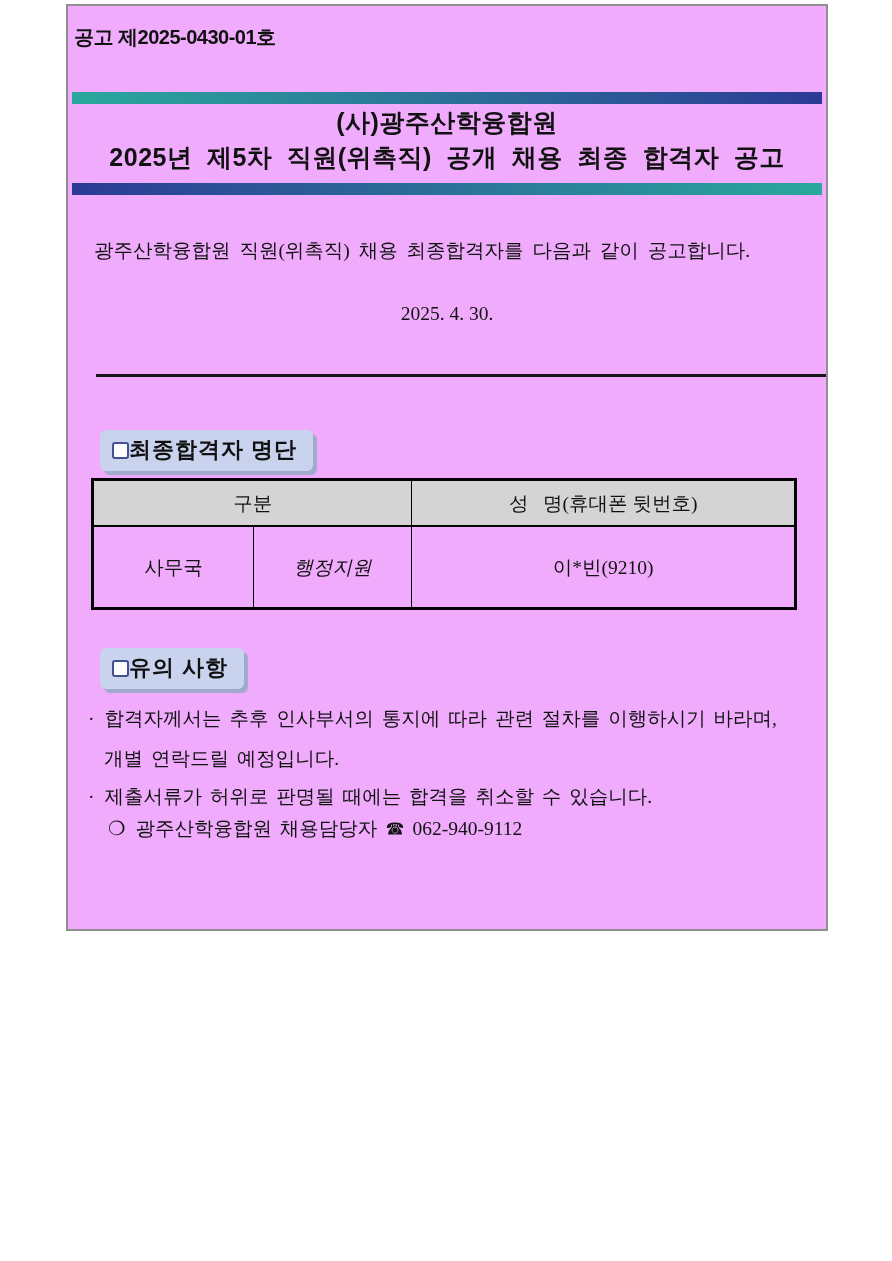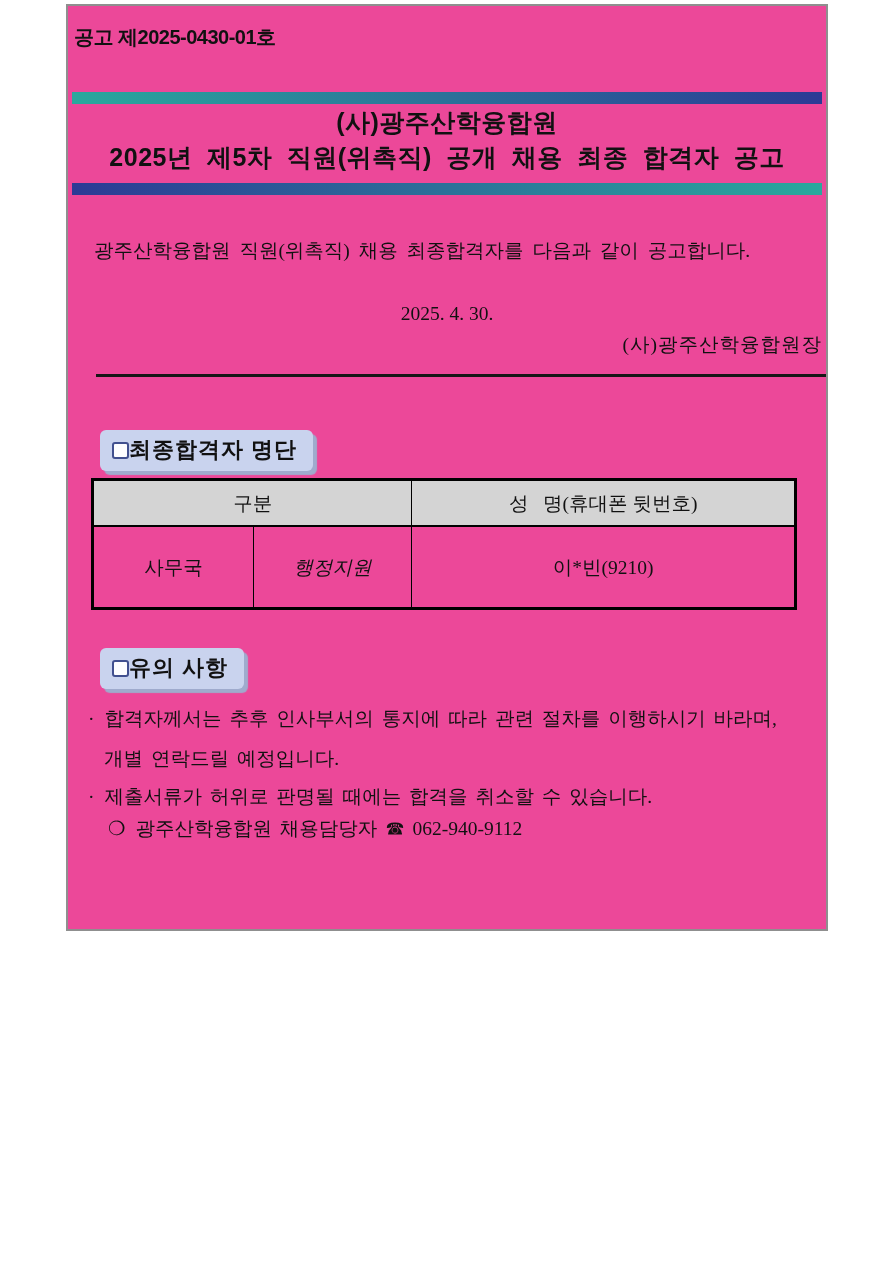--- a/index.html
+++ b/index.html
@@ -14,21 +14,21 @@
   *{margin:0;padding:0;box-sizing:border-box;}
   html,body{background:#ffffff;}
   body{
     width:892px;height:1261px;position:relative;
     font-family:"Liberation Serif","DejaVu Serif",serif;
     color:var(--ink);
   }
   .page-frame{
     position:absolute;left:66px;top:4px;width:762px;height:927px;
     border:2px solid var(--frame-border);
-    background:#ec4899;
+    background:#f0abfc;
   }
   .ann-no{
     position:absolute;left:6px;top:18px;
     font-family:"Liberation Sans","DejaVu Sans",sans-serif;
     font-weight:bold;font-size:20px;letter-spacing:-0.5px;
   }
   .bar{
     position:absolute;left:4px;width:750px;height:12px;
   }
   .bar-top{
@@ -108,21 +108,20 @@
   <div class="ann-no">공고 제2025-0430-01호</div>
 
   <div class="bar bar-top"></div>
   <div class="title-line title-line1">(사)광주산학융합원</div>
   <div class="title-line title-line2">2025년 제5차 직원(위촉직) 공개 채용 최종 합격자 공고</div>
   <div class="bar bar-bottom"></div>
 
   <div class="intro">광주산학융합원 직원(위촉직) 채용 최종합격자를 다음과 같이 공고합니다.</div>
 
   <div class="date-line">2025. 4. 30.</div>
-  <div class="signer-line">(사)광주산학융합원장</div>
 
   <div class="divider"></div>
 
   <div class="section-box section-box-1">
     <span class="square-marker"></span>
     <span>최종합격자 명단</span>
   </div>
 
   <table class="result-table">
     <thead>

